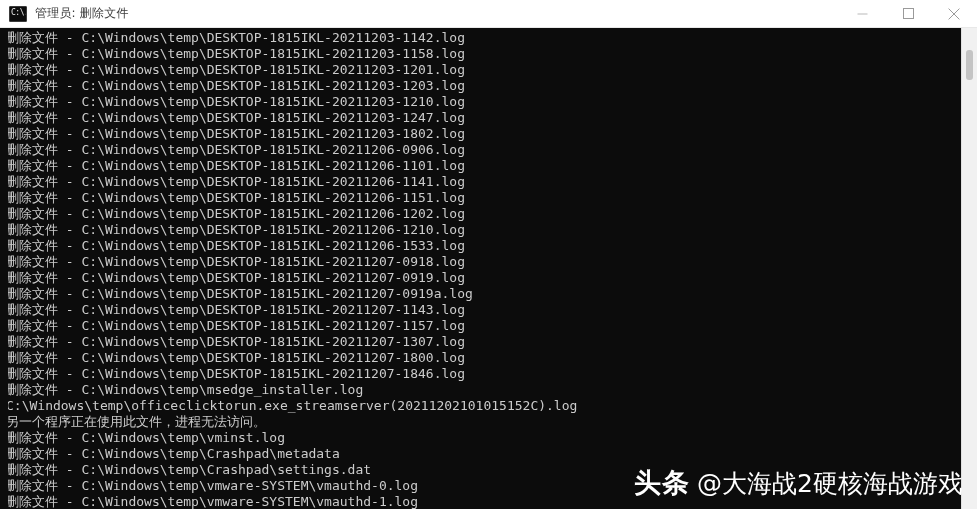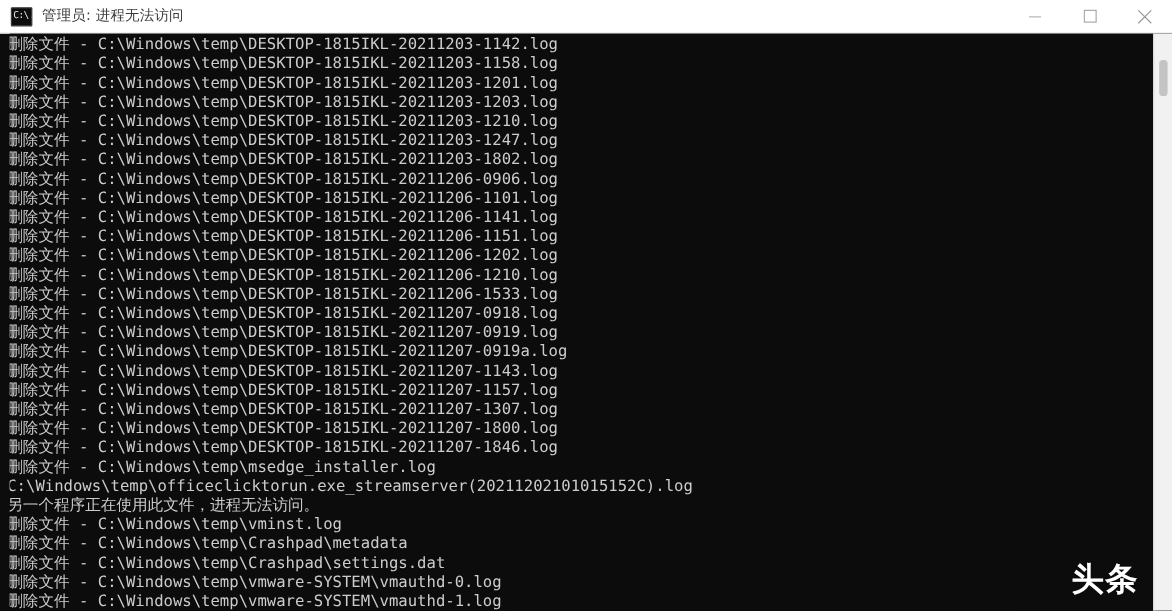--- a/index.html
+++ b/index.html
@@ -117,21 +117,21 @@
     left: 4px;
     width: 7px;
     height: 30px;
     background: #c4c4c4;
     border-radius: 3px;
   }
 
   
   .watermark {
     position: absolute;
-    right: 28px;
+    right: 14px;
     bottom: 8px;
     display: flex;
     align-items: baseline;
     white-space: nowrap;
     pointer-events: none;
   }
   .wm-brand {
     font-family: "DejaVu Sans", "Liberation Sans", sans-serif;
     font-size: 27px;
     font-weight: bold;
@@ -149,21 +149,21 @@
 </style>
 </head>
 <body>
 
 <div id="app">
 
   <div class="titlebar">
     <div class="tb-icon">
       <span class="glyph">C:\.</span>
     </div>
-    <div class="tb-title">管理员: 进程无法访问</div>
+    <div class="tb-title">管理员: 删除文件</div>
     <div class="tb-spacer"></div>
 
     <div class="tb-btn">
       <svg width="11" height="11" viewBox="0 0 11 11" aria-hidden="true">
         <line x1="0.5" y1="6" x2="10.5" y2="6" stroke="#b9b9b9" stroke-width="1"></line>
       </svg>
     </div>
     <div class="tb-btn">
       <svg width="11" height="11" viewBox="0 0 11 11" aria-hidden="true">
         <rect x="0.5" y="0.5" width="10" height="10" fill="none" stroke="#9a9a9a" stroke-width="1"></rect>
@@ -211,15 +211,16 @@
         <div class="line">删除文件 - C:\Windows\temp\vmware-SYSTEM\vmauthd-1.log</div>
       </div>
   </div>
 
   <div class="scrollbar">
     <div class="scroll-thumb"></div>
   </div>
 
   <div class="watermark">
     <span class="wm-brand">头条</span>
+    <span class="wm-handle">@大海战2硬核海战游戏</span>
   </div>
 
 </div>
 
 </body></html>

